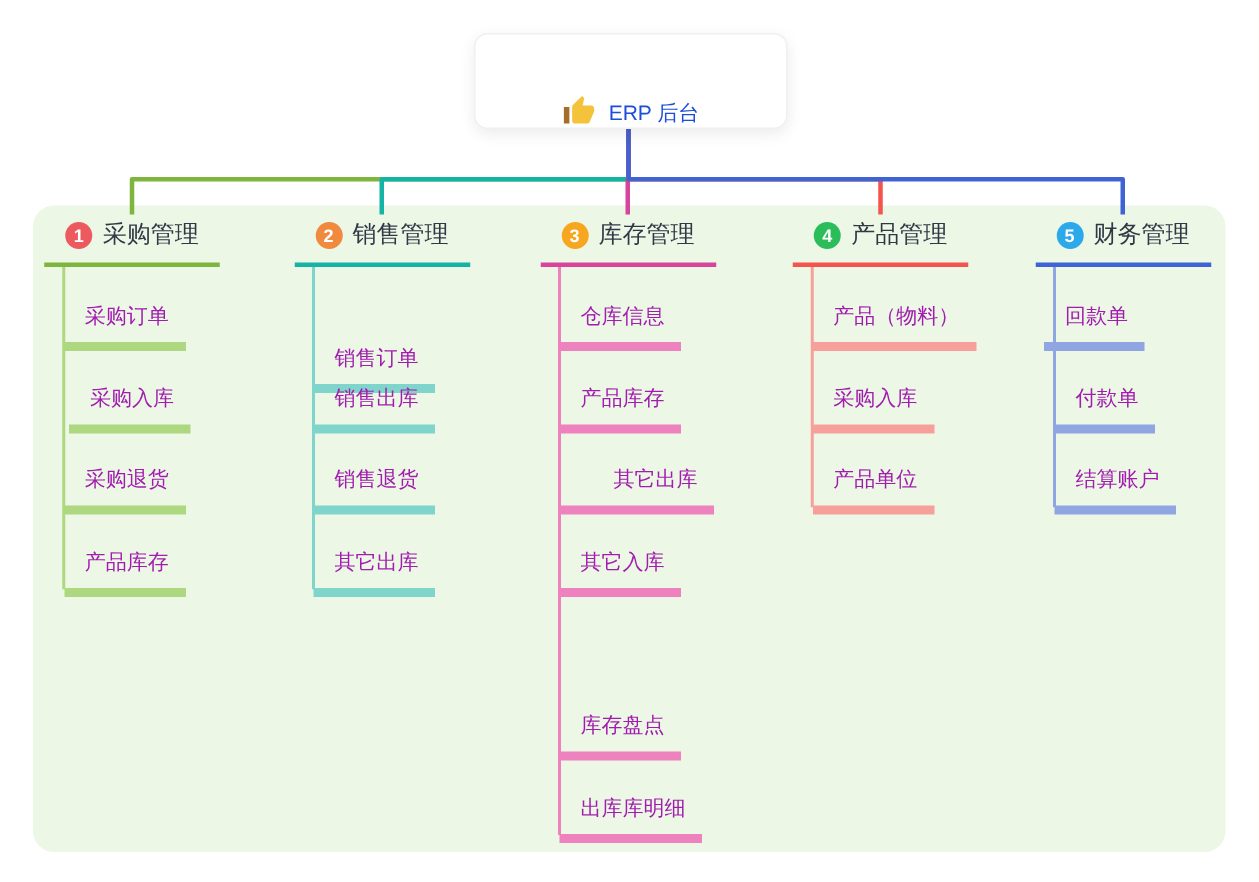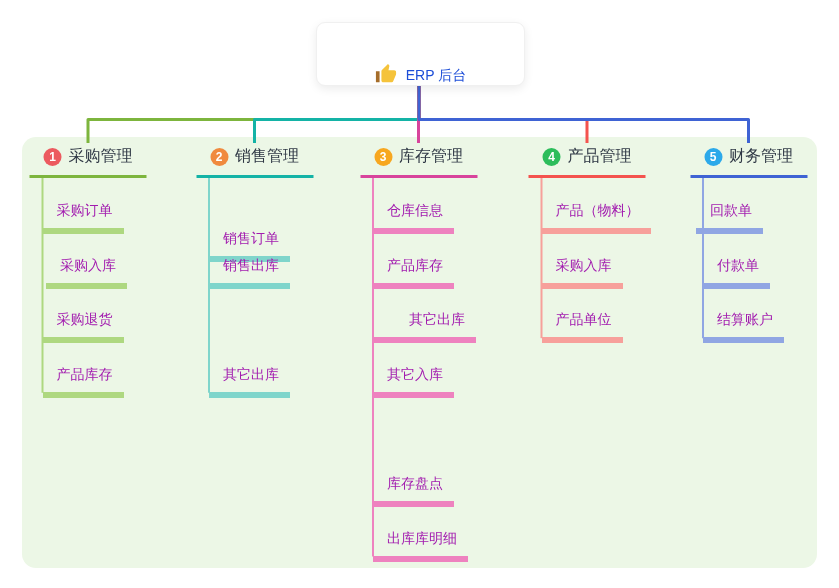--- a/index.html
+++ b/index.html
@@ -59,20 +59,21 @@
     <div class="child-item" style="left: 42.5px; top: 201px; border-bottom-color: rgb(174, 216, 128);">采购订单</div>
     <div class="child-item" style="left: 46px; top: 255.6px; border-bottom-color: rgb(174, 216, 128);">采购入库</div>
     <div class="child-item" style="left: 42.5px; top: 310.2px; border-bottom-color: rgb(174, 216, 128);">采购退货</div>
     <div class="child-item" style="left: 42.5px; top: 364.8px; border-bottom-color: rgb(174, 216, 128);">产品库存</div>
     <div class="branch-header" style="left: 254.5px; top: 146px; border-bottom-color: rgb(20, 179, 166);">
       <span class="badge" style="background: rgb(240, 138, 62);">2</span>
       <span>销售管理</span>
     </div>
     <div class="child-item" style="left: 209px; top: 201px; border-bottom-color: rgb(127, 213, 203); margin-top: 28px;">销售订单</div>
     <div class="child-item" style="left: 209px; top: 255.6px; border-bottom-color: rgb(127, 213, 203); text-align: center;">销售出库</div>
+    <div class="child-item" style="left: 209px; top: 310.2px; border-bottom-color: rgb(127, 213, 203);">销售退货</div>
     <div class="child-item" style="left: 209px; top: 364.8px; border-bottom-color: rgb(127, 213, 203);">其它出库</div>
     <div class="branch-header" style="left: 418.5px; top: 146px; border-bottom-color: rgb(216, 68, 156);">
       <span class="badge" style="background: rgb(247, 167, 31);">3</span>
       <span>库存管理</span>
     </div>
     <div class="child-item" style="left: 373px; top: 201px; border-bottom-color: rgb(238, 130, 191);">仓库信息</div>
     <div class="child-item" style="left: 373px; top: 255.6px; border-bottom-color: rgb(238, 130, 191);">产品库存</div>
     <div class="child-item" style="left: 373px; top: 310.2px; border-bottom-color: rgb(238, 130, 191); padding-left: 36px;">其它出库</div>
     <div class="child-item" style="left: 373px; top: 364.8px; border-bottom-color: rgb(238, 130, 191);">其它入库</div>
     <div class="child-item" style="left: 373px; top: 474px; border-bottom-color: rgb(238, 130, 191);">库存盘点</div>

